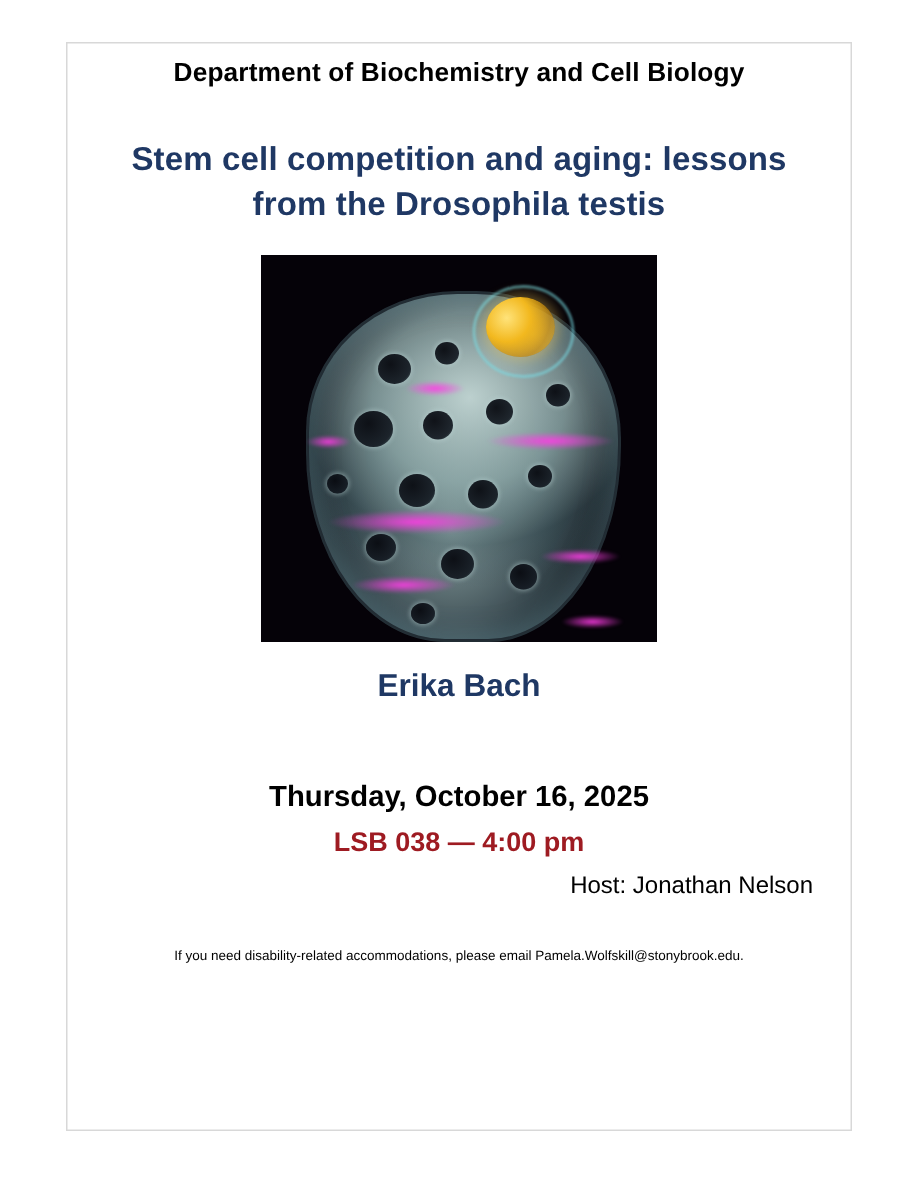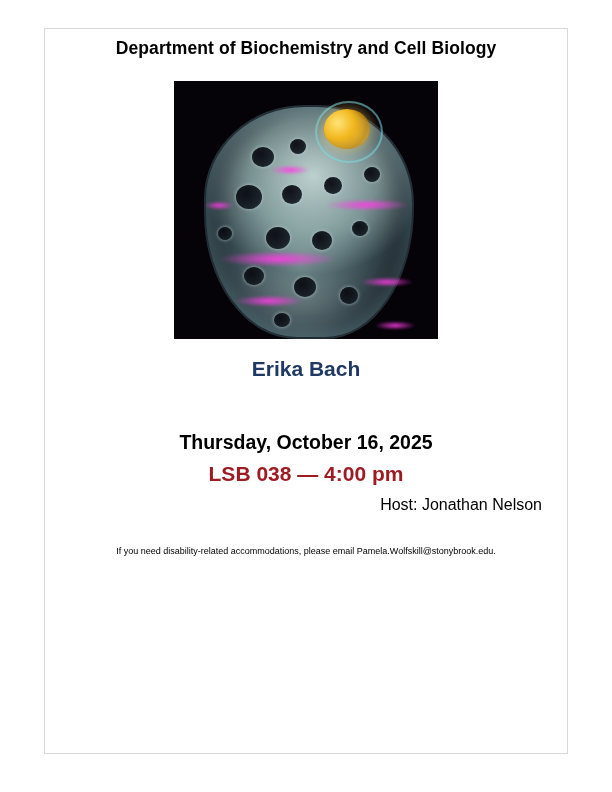--- a/index.html
+++ b/index.html
@@ -136,21 +136,21 @@
     letter-spacing: 0.2px;
   }
   .date {
     margin-top: 50px;
     font-size: 19.5px;
     font-weight: bold;
     color: #000000;
   }
   .place {
     margin-top: 8px;
-    font-size: 21px;
+    font-size: 18px;
     font-weight: bold;
     color: #9e1b22;
   }
   .host {
     margin-top: 10px;
     font-size: 16px;
     color: #000000;
     text-align: right;
   }
   .accommodation {
@@ -164,20 +164,24 @@
 
 <div class="page">
   <div class="sheet"></div>
 
   <div class="content">
 
     <div class="dept">
       <div>Department of Biochemistry and Cell Biology</div>
     </div>
 
+    <div class="talk-title">
+      <div>Stem cell competition and aging: lessons</div>
+      <div>from the Drosophila testis</div>
+    </div>
 
     <div class="figure-wrap">
       <div class="figure">
         <div class="lobe"></div>
         <div class="lobe-edge"></div>
 
         <div class="magenta" style="left:44px;  top:170px; width:120px; height:16px;"></div>
         <div class="magenta" style="left:150px; top:118px; width:86px;  height:12px;"></div>
         <div class="magenta" style="left:60px;  top:214px; width:70px;  height:12px;"></div>
         <div class="magenta" style="left:186px; top:196px; width:54px;  height:10px;"></div>

